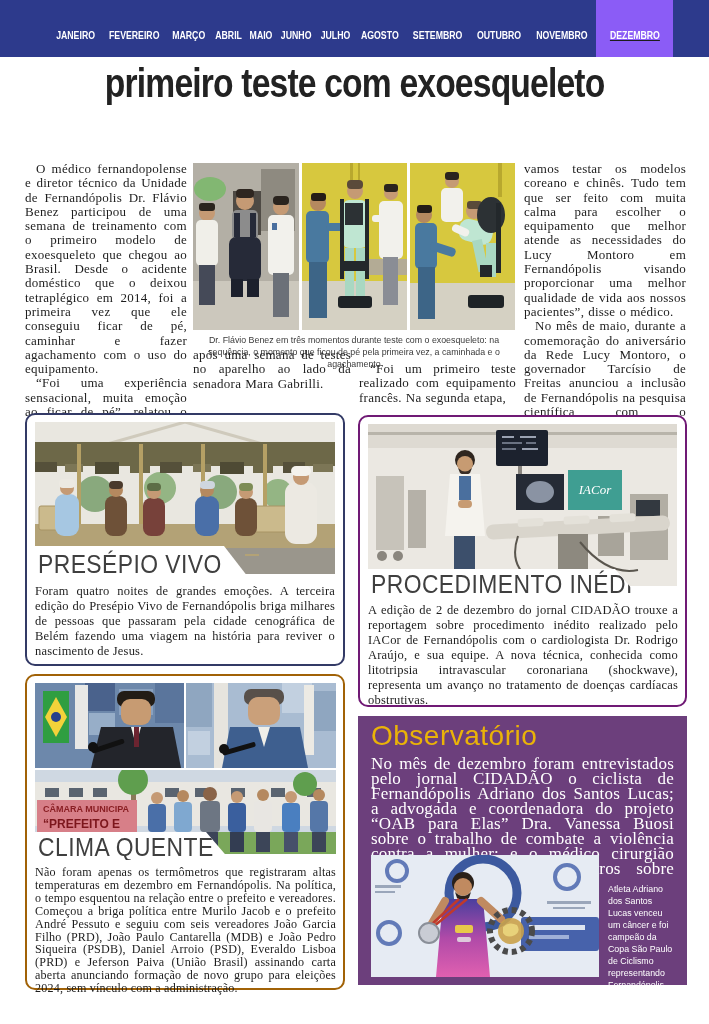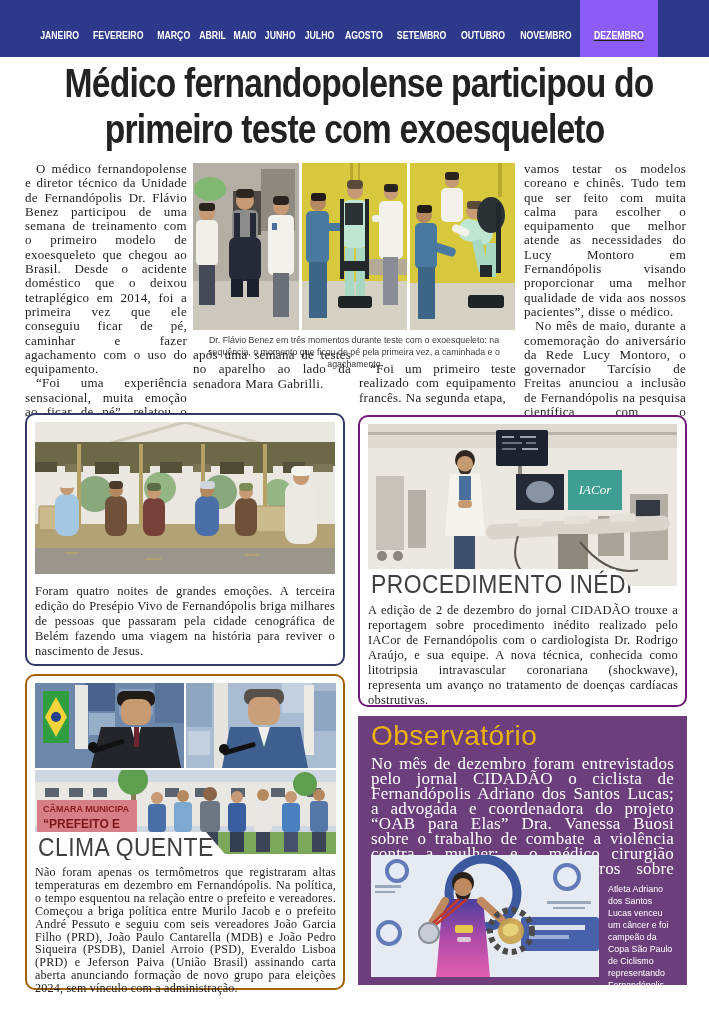--- a/index.html
+++ b/index.html
@@ -1,21 +1,21 @@
 <!DOCTYPE html>
 <html lang="pt-BR"><head>
 <meta charset="utf-8">
 <style>
   html,body{margin:0;padding:0;background:#888;}
   .page{position:relative;width:709px;height:1024px;background:#ffffff;margin:0 auto;
         font-family:"Liberation Serif",serif;color:#1d1d1d;overflow:hidden;}
 
   
   .monthbar{position:absolute;left:0;top:0;width:709px;height:57px;background:#2d3a8c;
-            display:flex;justify-content:flex-start;align-items:stretch;
+            display:flex;justify-content:center;align-items:stretch;
             padding:0 20px 0 34px;box-sizing:border-box;}
   .month{display:flex;align-items:center;}
   .month .lbl{display:inline-block;transform:scaleX(0.76);transform-origin:center;
               font-family:"Liberation Sans",sans-serif;font-weight:bold;font-size:11.5px;
               color:#fff;position:relative;top:6px;white-space:nowrap;}
   .month.active{background:#8b5cf6;padding:0 6px;text-decoration:underline;}
 
   
   .headline{position:absolute;left:0;top:60px;width:709px;text-align:center;
             font-family:"Liberation Sans",sans-serif;font-weight:bold;color:#222;}
@@ -107,21 +107,20 @@
       </div>
     <div class="month">
         <span class="lbl">NOVEMBRO</span>
       </div>
     <div class="month active">
         <span class="lbl">DEZEMBRO</span>
       </div>
   </div>
 
   <div class="headline">
-    <span class="hl"><span>Médico fernandopolense participou do</span></span>
     <span class="hl"><span>primeiro teste com exoesqueleto</span></span>
   </div>
 
   <div class="col1 serif">
     <p class="ind">O médico fernandopolense e diretor técnico da Unidade de Fernandópolis Dr. Flávio Benez participou de uma semana de treinamento com o primeiro modelo de exoesqueleto que chegou ao Brasil. Desde o acidente doméstico que o deixou tetraplégico em 2014, foi a primeira vez que ele conseguiu ficar de pé, caminhar e fazer agachamento com o uso do equipamento.</p>
     <p class="ind">“Foi uma experiência sensacional, muita emoção ao ficar de pé”, relatou o médico no retorno a Fernandópolis,</p>
   </div>
 
   <div class="photostrip">
     <svg width="106" viewBox="0 0 106 167">
@@ -259,20 +258,23 @@
           <rect x="204" y="61" width="14" height="8" rx="4" fill="#7d8c55"></rect>
         <rect x="250" y="60" width="32" height="62" rx="11" fill="#ece9e2"></rect>
           <circle cx="266" cy="55" r="8" fill="#c59a74"></circle>
           <rect x="256" y="44" width="20" height="10" rx="5" fill="#f4f2ec"></rect>
         <rect y="126" width="300" height="26" fill="#9a968c"></rect>
         <rect x="30" y="130" width="14" height="2" fill="#b3a276"></rect>
           <rect x="110" y="136" width="16" height="2" fill="#b3a276"></rect>
           <rect x="210" y="132" width="14" height="2" fill="#b3a276"></rect>
       </svg>
     </div>
+    <div class="wedge" style="left:8px;top:131px;width:210px;height:31px;padding-left:3px;">
+      <span class="sectitle">PRESÉPIO VIVO</span>
+    </div>
     <div class="boxbody" style="left:8px;top:169px;width:300px;">Foram quatro noites de grandes emoções. A terceira edição do Presépio Vivo de Fernandópolis briga milhares de pessoas que passaram pela cidade cenográfica de Belém fazendo uma viagem na história para reviver o nascimento de Jesus.</div>
   </div>
 
   <div class="roundbox box-procedimento">
     <div class="boxphoto" style="left:8px;top:7px;width:309px;height:162px;">
       <svg viewBox="0 0 309 162" preserveAspectRatio="none">
         <rect width="309" height="162" fill="#ebe8e2"></rect>
         <rect width="309" height="24" fill="#dedad2"></rect>
         <rect y="8" width="309" height="3" fill="#b8b4aa"></rect>
         <rect x="128" y="6" width="52" height="36" rx="2" fill="#1c222e"></rect>

